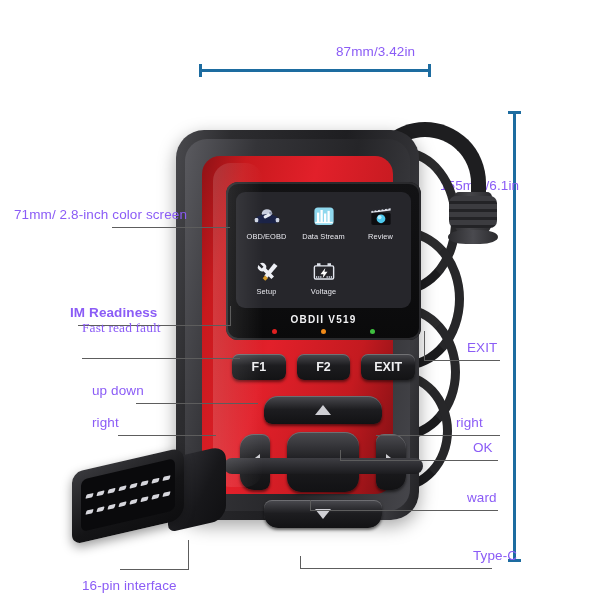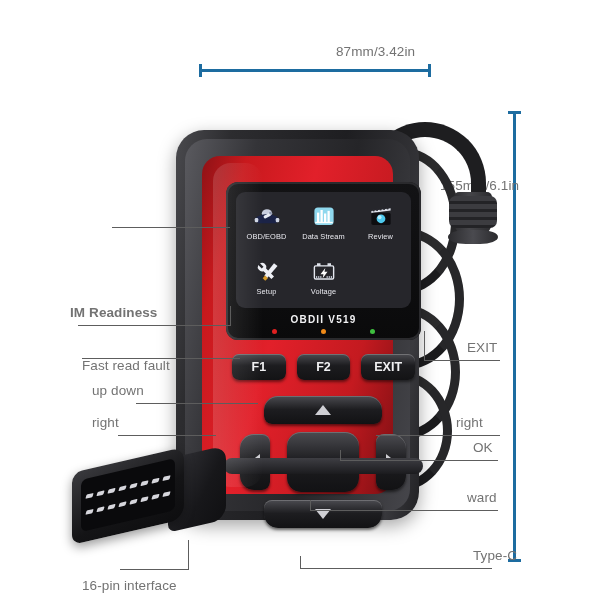--- a/index.html
+++ b/index.html
@@ -10,21 +10,21 @@
     overflow:hidden;
     position:relative;
   }
   #stage{position:absolute;inset:0;width:600px;height:600px;}
 
   
   .anno{
     position:absolute;
     font-family:"Liberation Sans", sans-serif;
     font-size:13.5px;
-    color:#737373;
+    color:#8b5cf6;
     white-space:nowrap;
     letter-spacing:.1px;
   }
 
   
   .leader{position:absolute;background:#5d5d5d;height:1px;}
   .leader.v{width:1px;height:auto;background:#5d5d5d;}
 
   
   .dim{position:absolute;background:#1d6ca0;}
@@ -369,27 +369,28 @@
             <span class="pin"></span>
           <span class="pin"></span>
             <span class="pin"></span>
           <span class="pin"></span>
             <span class="pin"></span>
         </div>
       </div>
     </div>
   </div>
 
+  <div class="anno" style="left:14px;top:207px;">71mm/ 2.8-inch color screen</div>
   <div class="leader" style="left:112px;top:227px;width:118px;"></div>
 
   <div class="anno" style="left:70px;top:305px;font-weight:bold;">IM Readiness</div>
   <div class="leader" style="left:78px;top:325px;width:152px;"></div>
   <div class="leader v" style="left:230px;top:306px;height:20px;"></div>
 
-  <div class="anno" style="left:82px;top:358px;">Fast read fault</div>
+  <div class="anno" style="left:82px;top:320px;font-family:Liberation Serif, serif;">Fast read fault</div>
   <div class="leader" style="left:82px;top:358px;width:158px;"></div>
 
   <div class="anno" style="left:92px;top:383px;">up down</div>
   <div class="leader" style="left:136px;top:403px;width:122px;"></div>
 
   <div class="anno" style="left:92px;top:415px;">right</div>
   <div class="leader" style="left:118px;top:435px;width:98px;"></div>
 
   <div class="anno" style="left:82px;top:578px;">16-pin interface</div>
   <div class="leader" style="left:120px;top:569px;width:68px;"></div>

